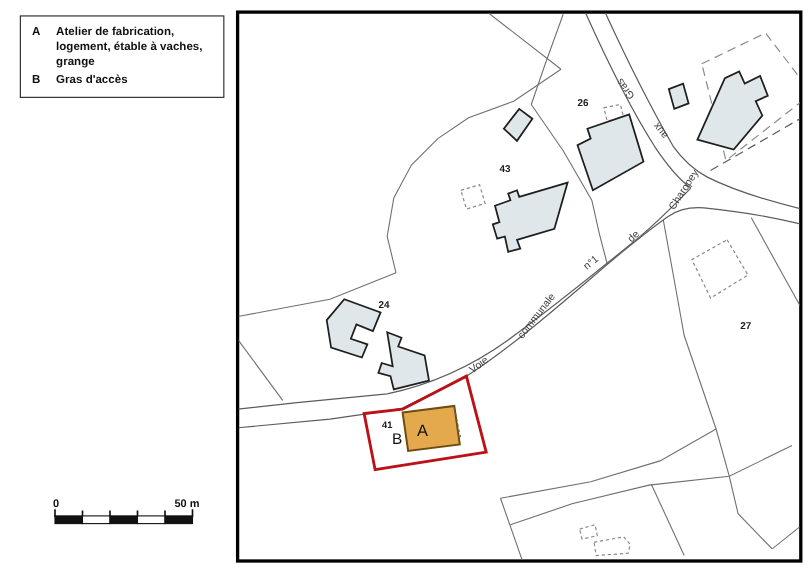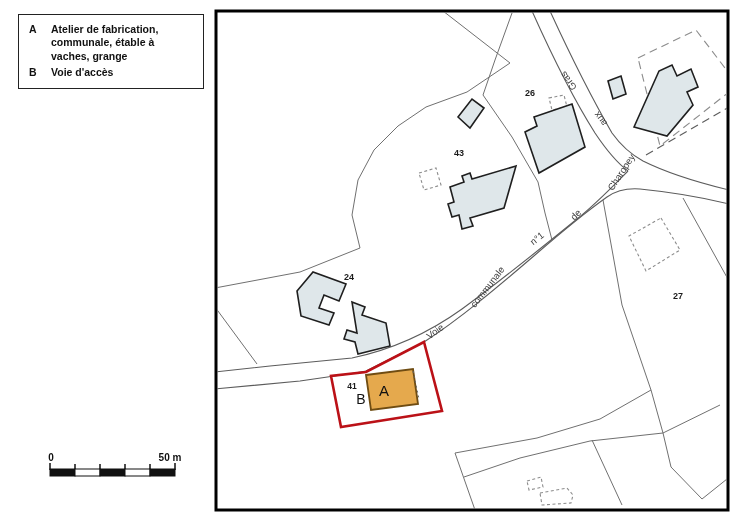--- a/index.html
+++ b/index.html
@@ -33,23 +33,23 @@
           background:#fff;padding:8px 10px;display:grid;grid-template-columns:22px 1fr;
           row-gap:3px;font-size:10.5px;font-weight:700;color:#111;line-height:1.28;}
 </style>
 </head>
 <body>
 
 <div id="page">
 
   <div id="legend">
     <span>A</span>
-    <span>Atelier de fabrication, communale, étable à vaches, grange</span>
+    <span>Atelier de fabrication, logement, étable à vaches, grange</span>
     <span>B</span>
-    <span>Voie d'accès</span>
+    <span>Gras d'accès</span>
   </div>
 
   <svg id="mapsvg" width="738" height="522" viewBox="0 0 738 522">
 
     <clipPath id="mapclip">
         <rect x="217" y="12" width="510" height="497"></rect>
       </clipPath>
 
     <g>
       <text x="252" y="44" text-anchor="middle" class="ntxt">N</text>

